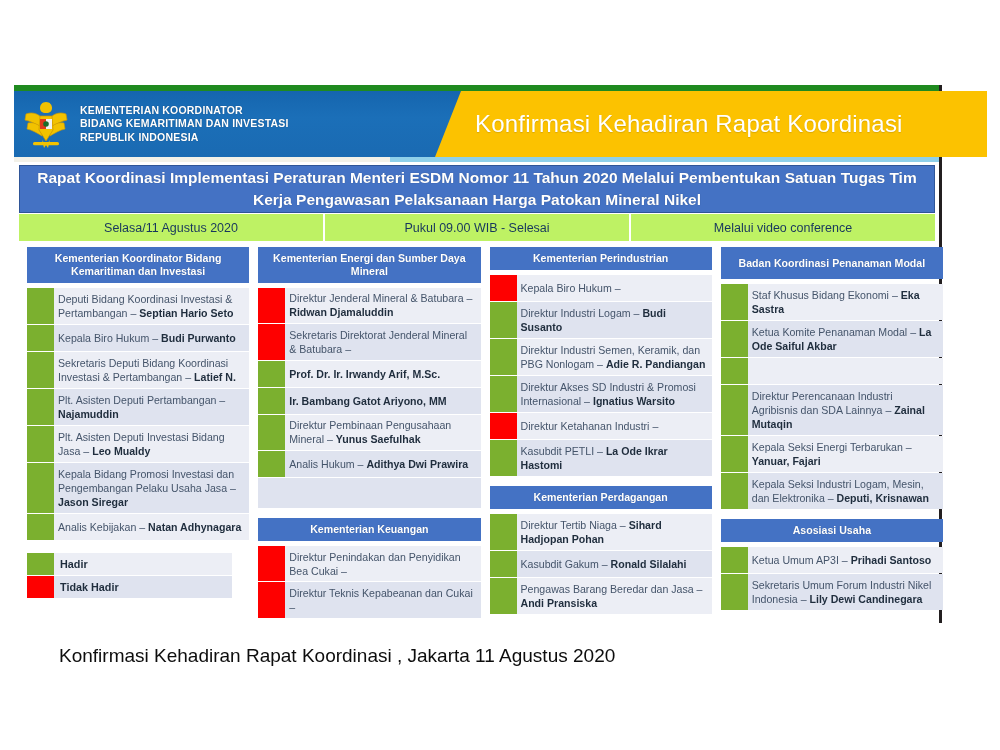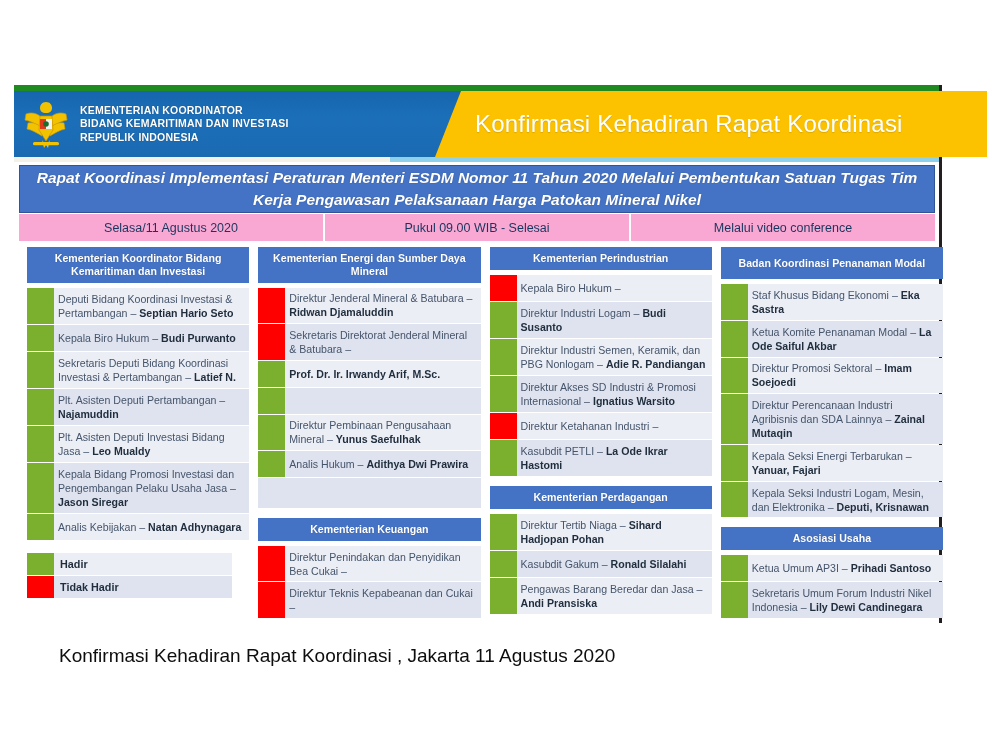--- a/index.html
+++ b/index.html
@@ -52,29 +52,29 @@
   }
   .sub-stripe .half{position:absolute;left:0;top:0;width:376px;height:100%;background:#f3f1e8;}
   
   .subtitle{
     position:absolute;left:5px;top:80px;width:916px;height:48px;
     background:#4472c4;border:1px solid #2f5597;box-sizing:border-box;
     display:flex;align-items:center;justify-content:center;text-align:center;
   }
   .subtitle span{
     color:#ffffff;font-weight:bold;font-size:15.5px;line-height:22px;
-    padding:0 8px;text-shadow:0 0 1px rgba(0,0,0,.35);font-style:italic;
+    padding:0 8px;text-shadow:0 0 1px rgba(0,0,0,.35);
   }
   
   .meta{
     position:absolute;left:5px;top:129px;width:916px;height:27px;
     display:flex;
   }
   .meta-cell{
-    flex:1;background:#f9a8d4;display:flex;align-items:center;justify-content:center;
+    flex:1;background:#bef264;display:flex;align-items:center;justify-content:center;
     font-size:12.5px;color:#17365d;border-right:2px solid #ffffff;box-sizing:border-box;
   }
   .meta-cell:last-child{border-right:none;}
   
   .columns{
     position:absolute;left:13px;top:162px;width:916px;height:372px;display:flex;
   }
   .col{flex:1;margin-right:9px;display:flex;flex-direction:column;}
   .col:last-child{margin-right:0;}
   .col-head{
@@ -223,20 +223,21 @@
         <div class="row alt">
           <div class="swatch tidak"></div>
           <div class="row-text"><span>Sekretaris Direktorat Jenderal Mineral &amp; Batubara –</span><b></b></div>
         </div>
         <div class="row">
           <div class="swatch hadir"></div>
           <div class="row-text"><span></span><b>Prof. Dr. Ir. Irwandy Arif, M.Sc.</b></div>
         </div>
         <div class="row alt">
           <div class="swatch hadir"></div>
+          <div class="row-text"><span></span><b>Ir. Bambang Gatot Ariyono, MM</b></div>
         </div>
         <div class="row">
           <div class="swatch hadir"></div>
           <div class="row-text"><span>Direktur Pembinaan Pengusahaan Mineral – </span><b>Yunus Saefulhak</b></div>
         </div>
         <div class="row alt">
           <div class="swatch hadir"></div>
           <div class="row-text"><span>Analis Hukum – </span><b>Adithya Dwi Prawira</b></div>
         </div>
         <div class="row blank">
@@ -304,21 +305,20 @@
         <div class="row">
           <div class="swatch hadir"></div>
           <div class="row-text"><span>Staf Khusus Bidang Ekonomi – </span><b>Eka Sastra</b></div>
         </div>
         <div class="row alt">
           <div class="swatch hadir"></div>
           <div class="row-text"><span>Ketua Komite Penanaman Modal – </span><b>La Ode Saiful Akbar</b></div>
         </div>
         <div class="row">
           <div class="swatch hadir"></div>
-          <div class="row-text"><span>Direktur Promosi Sektoral – </span><b>Imam Soejoedi</b></div>
         </div>
         <div class="row alt">
           <div class="swatch hadir"></div>
           <div class="row-text"><span>Direktur Perencanaan Industri Agribisnis dan SDA Lainnya – </span><b>Zainal Mutaqin</b></div>
         </div>
         <div class="row">
           <div class="swatch hadir"></div>
           <div class="row-text"><span>Kepala Seksi Energi Terbarukan – </span><b>Yanuar, Fajari</b></div>
         </div>
         <div class="row alt">

